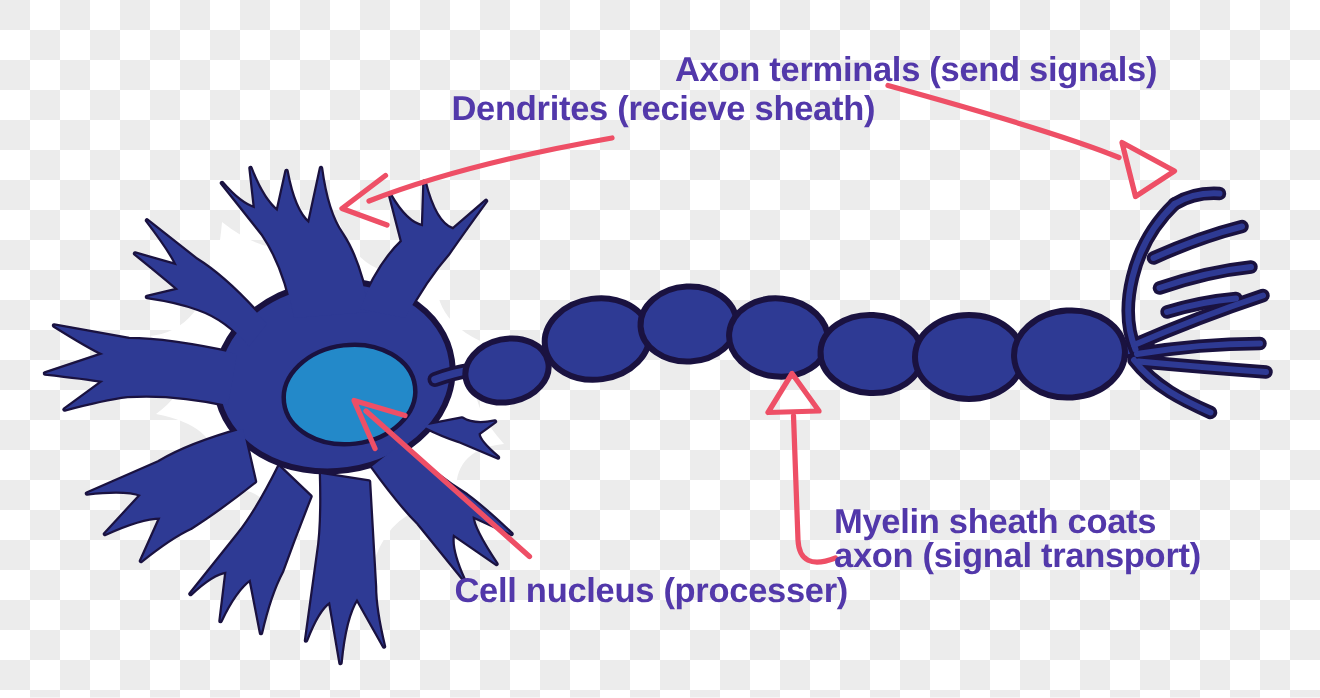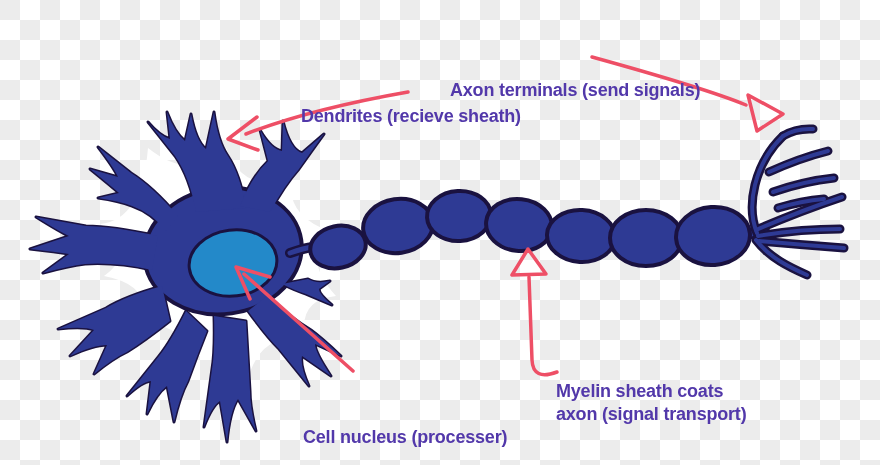--- a/index.html
+++ b/index.html
@@ -18,25 +18,24 @@
     background-color:var(--checker-light);
     background-image:
       linear-gradient(45deg, var(--checker-gray) 25%, transparent 25%, transparent 75%, var(--checker-gray) 75%),
       linear-gradient(45deg, var(--checker-gray) 25%, transparent 25%, transparent 75%, var(--checker-gray) 75%);
     background-size:40px 40px;
     background-position:20px 0, 40px 20px;
   }
   svg.art{position:absolute;left:0;top:0;width:880px;height:465px;}
   .lbl{
     position:absolute;
-    font-weight:700;font-size:18px;line-height:21px;
+    font-weight:700;font-size:23px;line-height:21px;
     color:var(--label-text);
     white-space:nowrap;
     letter-spacing:-0.2px;
-    margin-top:44px;
   }
   .lbl.two-line{line-height:23px;}
 </style>
 </head>
 <body>
 
 <div class="stage">
 
   <svg class="art" viewBox="0 0 880 465" aria-hidden="true">
     <defs>

